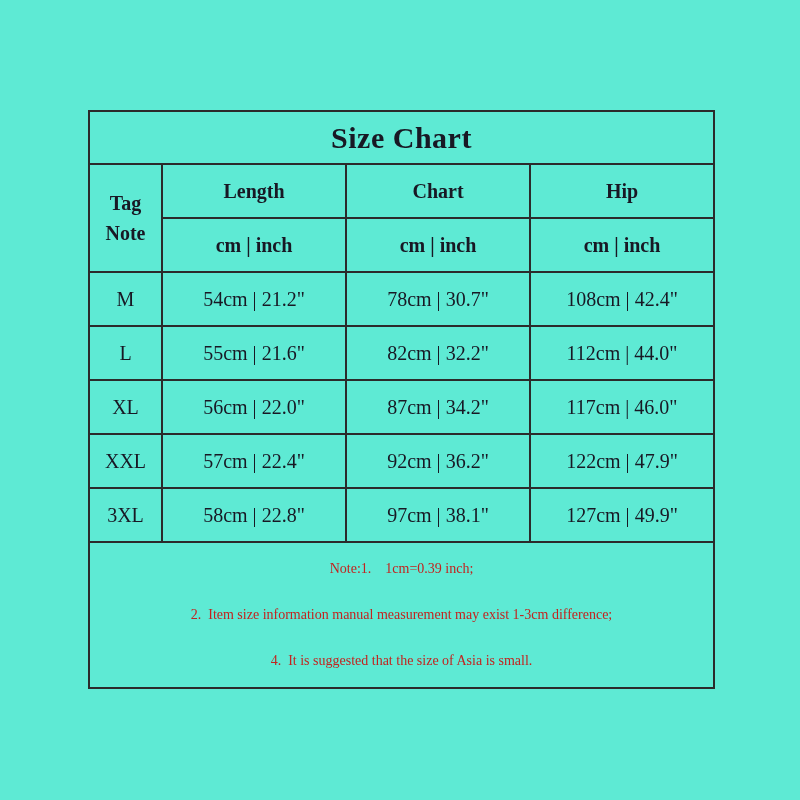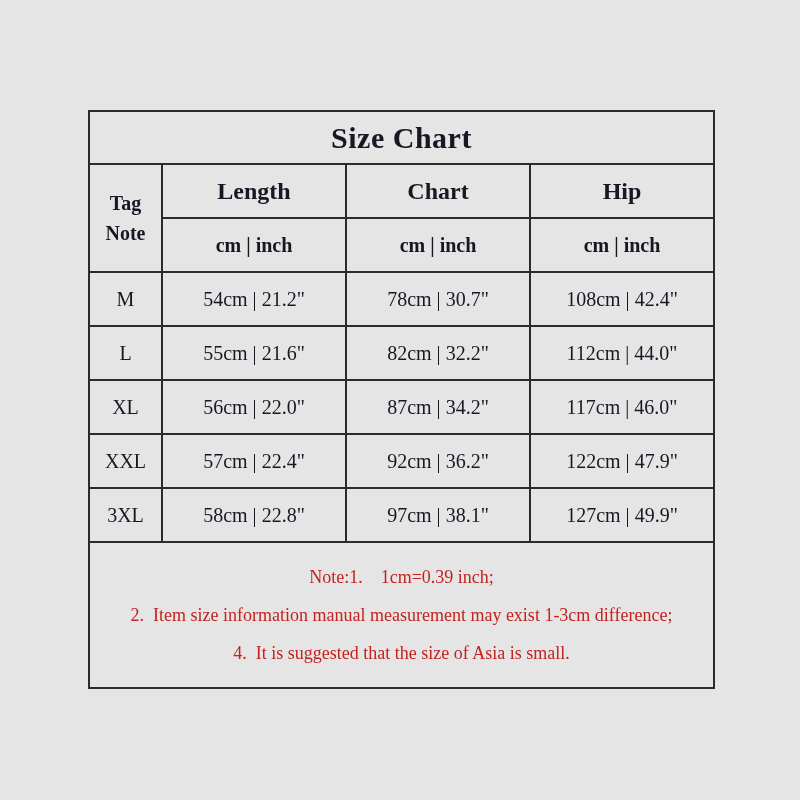--- a/index.html
+++ b/index.html
@@ -4,21 +4,21 @@
 <style>
   html, body {
     margin: 0;
     padding: 0;
     background: #ffffff;
   }
   .canvas {
     position: relative;
     width: 800px;
     height: 800px;
-    background: #e5e5e5;
+    background: #5eead4;
     overflow: hidden;
   }
   table.size-table {
     position: absolute;
     left: 88px;
     top: 110px;
     width: 625px;
     border-collapse: collapse;
     table-layout: fixed;
     font-family: "Liberation Serif", "DejaVu Serif", serif;
@@ -40,48 +40,48 @@
   td.tag-cell {
     font-weight: bold;
     font-size: 20px;
   }
   td.tag-cell .tag-line {
     display: block;
     line-height: 30px;
   }
   td.col-header {
     height: 52px;
-    font-size: 24px;
+    font-size: 20px;
     font-weight: bold;
   }
   td.unit-cell {
     height: 52px;
     font-size: 20px;
     font-weight: bold;
   }
   td.size-cell, td.value-cell {
     height: 52px;
     font-size: 20px;
     font-weight: normal;
   }
   td.notes-cell {
     height: 144px;
     text-align: left;
     vertical-align: top;
     padding: 16px 8px 0 8px;
     border-bottom-width: 3px;
   }
   .note-line {
-    font-size: 18px;
+    font-size: 14px;
     line-height: 22px;
     color: #c2231f;
     white-space: pre-wrap;
   }
   .note-line + .note-line {
-    margin-top: 16px;
+    margin-top: 24px;
   }
 </style>
 </head>
 <body>
 
 <div class="canvas">
   <table class="size-table">
     <colgroup>
       <col style="width:73px">
       <col style="width:184px">

